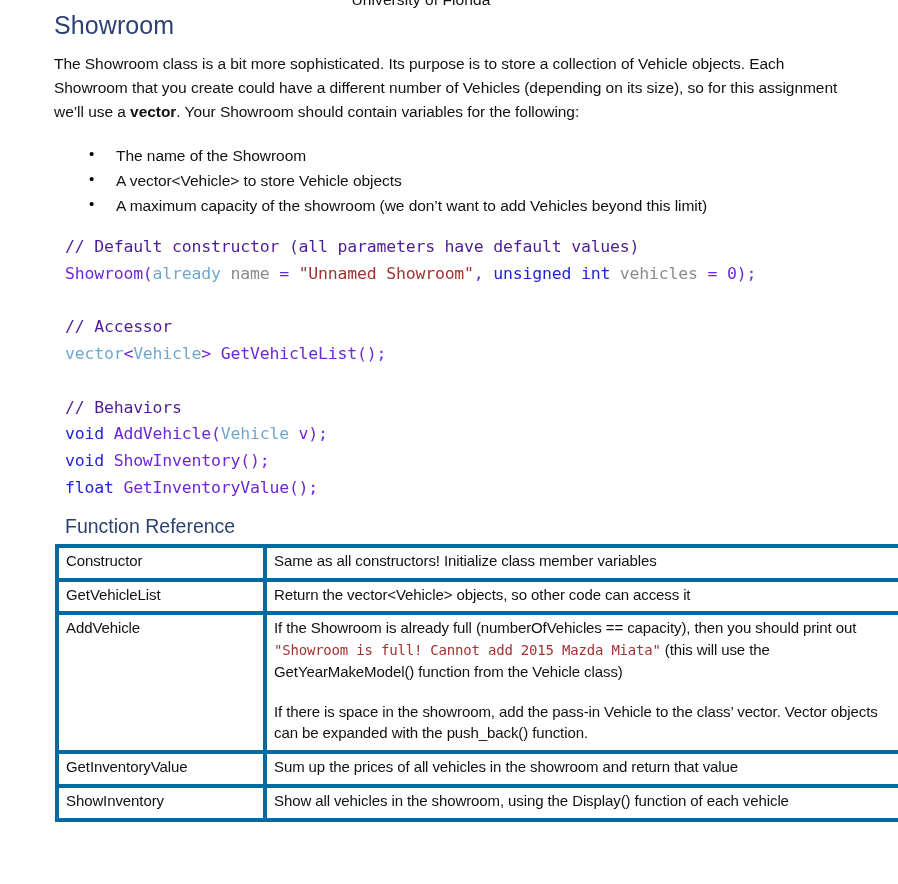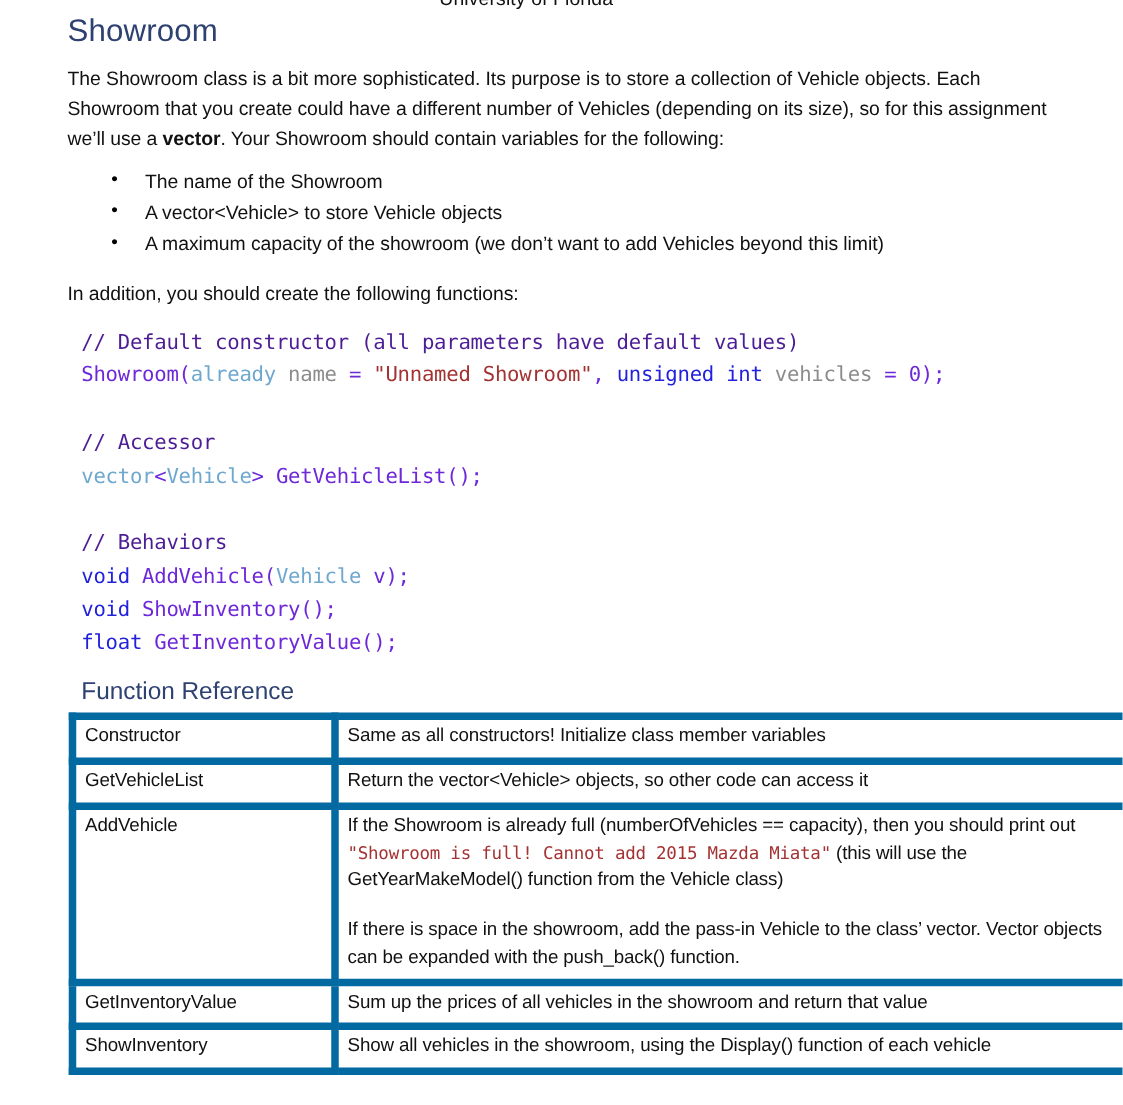--- a/index.html
+++ b/index.html
@@ -58,21 +58,21 @@
   p.para {
     font-size: 15.5px;
     line-height: 1.58;
     margin: 12px 0 4px 0;
     color: #111;
     letter-spacing: -.05px;
   }
   p.para b { font-weight: bold; }
 
   ul.bullets {
-    margin: 8px 0 16px 0;
+    margin: 18px 0 16px 0;
     padding-left: 62px;
     list-style: none;
   }
   ul.bullets li {
     font-size: 15.5px;
     line-height: 1.62;
     color: #111;
     position: relative;
     letter-spacing: -.05px;
   }
@@ -119,21 +119,21 @@
 
   
   table.ref-table {
     border-collapse: collapse;
     width: 817px;
     margin-left: 1px;
     table-layout: fixed;
     font-size: 15px;
   }
   table.ref-table td {
-    border: 6px solid #0369a1;
+    border: 4px solid #0369a1;
     vertical-align: top;
     padding: 2px 5px 6px 7px;
     line-height: 1.45;
     color: #111;
     letter-spacing: -.1px;
   }
   table.ref-table td.col-name { width: 192px; }
   table.ref-table td.col-desc { width: 625px; }
   table.ref-table td p {
     margin: 0;
@@ -160,21 +160,20 @@
     <h1 class="doc-title">Showroom</h1>
 
     <p class="para"><span>The Showroom class is a bit more sophisticated. Its purpose is to store a collection of Vehicle objects. Each Showroom that you create could have a different number of Vehicles (depending on its size), so for this assignment we’ll use a </span><b>vector</b><span>. Your Showroom should contain variables for the following:</span></p>
 
     <ul class="bullets">
       <li>The name of the Showroom</li>
       <li>A vector&lt;Vehicle&gt; to store Vehicle objects</li>
       <li>A maximum capacity of the showroom (we don’t want to add Vehicles beyond this limit)</li>
     </ul>
 
-    <p class="para intro-funcs">In addition, you should create the following functions:</p>
 
     <pre class="code"><span class="c-comment">// Default constructor (all parameters have default values)</span>
 <span class="c-plain">Showroom(</span><span class="c-type">already</span><span class="c-ident"> name</span><span class="c-plain"> = </span><span class="c-string">"Unnamed Showroom"</span><span class="c-plain">, </span><span class="c-keyword">unsigned int</span><span class="c-ident"> vehicles</span><span class="c-plain"> = </span><span class="c-plain">0);</span>
 
 <span class="c-comment">// Accessor</span>
 <span class="c-type">vector</span><span class="c-plain">&lt;</span><span class="c-type">Vehicle</span><span class="c-plain">&gt; </span><span class="c-plain">GetVehicleList();</span>
 
 <span class="c-comment">// Behaviors</span>
 <span class="c-keyword">void</span><span class="c-plain"> AddVehicle(</span><span class="c-type">Vehicle</span><span class="c-plain"> v);</span>
 <span class="c-keyword">void</span><span class="c-plain"> ShowInventory();</span>

